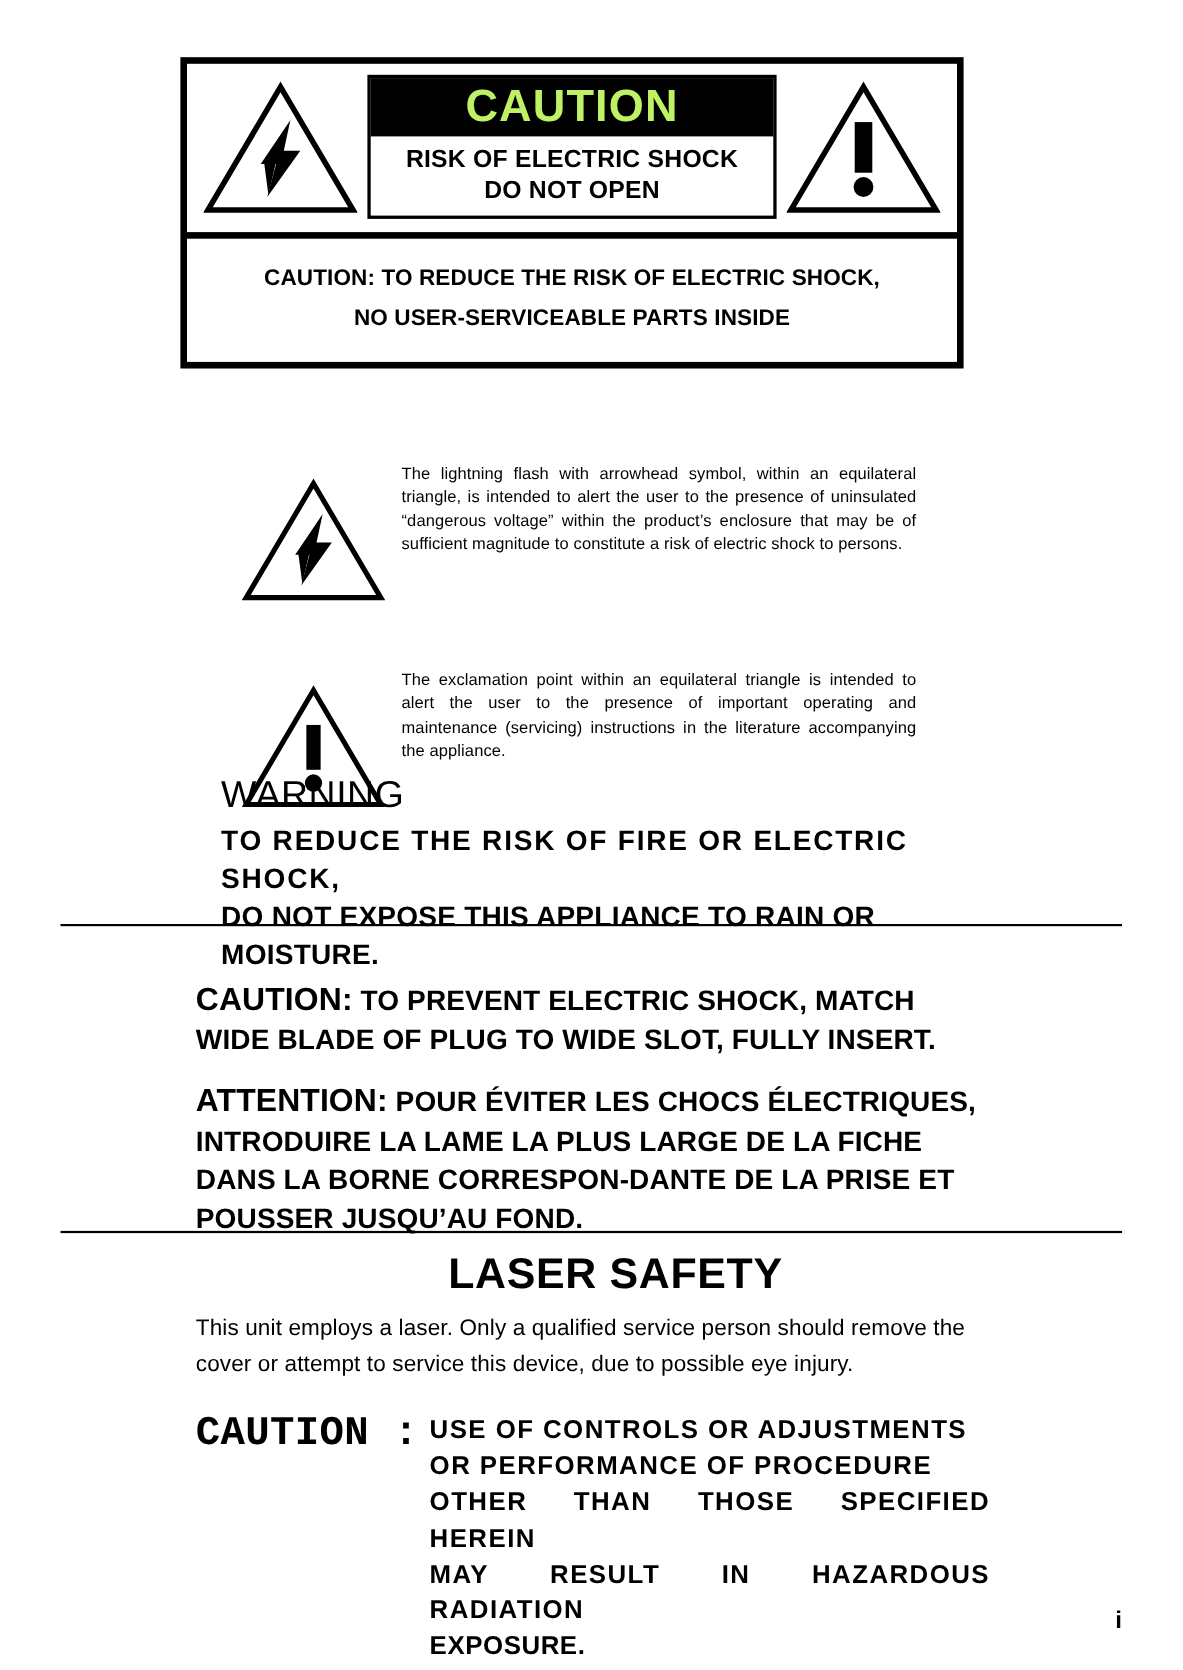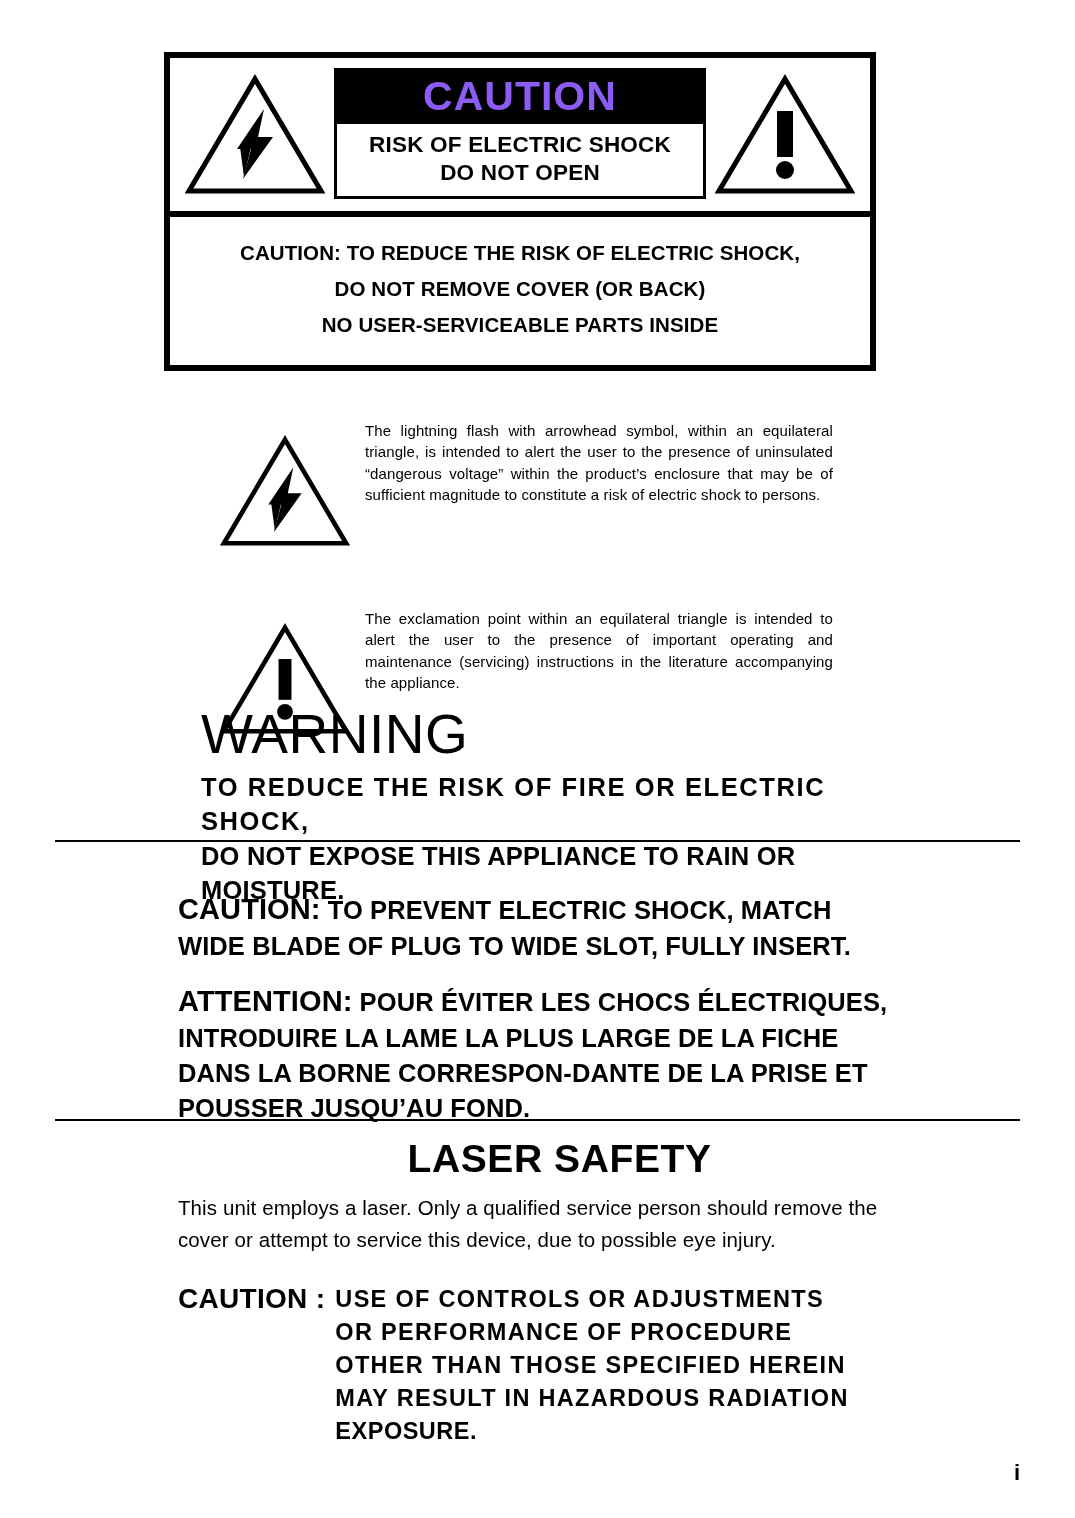--- a/index.html
+++ b/index.html
@@ -47,21 +47,21 @@
   .caution-center {
     flex: 1;
     border: 3px solid #000;
     box-sizing: border-box;
     margin: 2px 4px;
     display: flex;
     flex-direction: column;
   }
   .caution-title-bar {
     background: #000;
-    color: #8b5cf6;
+    color: #bef264;
     text-align: center;
     font-size: 41px;
     font-weight: bold;
     letter-spacing: 1px;
     padding: 5px 0 7px 0;
     line-height: 1;
   }
   .caution-sub {
     text-align: center;
     font-size: 22.5px;
@@ -105,21 +105,21 @@
   #sym-row-2 { left: 205px; top: 608px; }
 
   
   .warning-block {
     position: absolute;
     left: 201px;
     top: 706px;
     width: 700px;
   }
   .warning-head {
-    font-size: 55px;
+    font-size: 34px;
     line-height: 1.05;
     letter-spacing: 0.5px;
   }
   .warning-lines {
     margin-top: 6px;
     font-size: 25.5px;
     font-weight: bold;
     line-height: 1.35;
     letter-spacing: 0.2px;
   }
@@ -182,25 +182,26 @@
 
   .laser-caution {
     position: absolute;
     left: 178px;
     top: 1283px;
     width: 722px;
     display: flex;
     align-items: flex-start;
   }
   .laser-caution-label {
-    font-size: 28px;
+    font-size: 37px;
     font-weight: bold;
     white-space: nowrap;
     padding-right: 10px;
     letter-spacing: 0.3px;
+    font-family: Liberation Mono, monospace;
   }
   .laser-caution-body {
     font-size: 23.5px;
     font-weight: bold;
     line-height: 1.4;
     letter-spacing: 1.3px;
     width: 530px;
     text-align: justify;
   }
   .laser-caution-body div:last-child { letter-spacing: 0.5px; }
@@ -241,21 +242,20 @@
         <svg width="140" height="122" viewBox="0 0 140 122">
           <polygon points="70,6 136,118 4,118" fill="none" stroke="#000" stroke-width="5"></polygon>
           <rect x="62" y="38" width="16" height="46" fill="#000"></rect>
           <circle cx="70" cy="97" r="9" fill="#000"></circle>
         </svg>
       </div>
     </div>
 
     <div class="caution-bottom">
       <div>CAUTION: TO REDUCE THE RISK OF ELECTRIC SHOCK,</div>
-      <div>DO NOT REMOVE COVER (OR BACK)</div>
       <div>NO USER-SERVICEABLE PARTS INSIDE</div>
     </div>
   </div>
 
   <div class="sym-row" id="sym-row-1">
     <div class="tri-wrap">
       <svg width="130" height="113" viewBox="0 0 140 122">
         <polygon points="70,6 136,118 4,118" fill="none" stroke="#000" stroke-width="5"></polygon>
         <polygon points="79,36 52,76 66,76 58,106 88,64 73,64 79,36" fill="#000"></polygon>
         <polygon points="55,74 66,74 59,104" fill="#000"></polygon>

